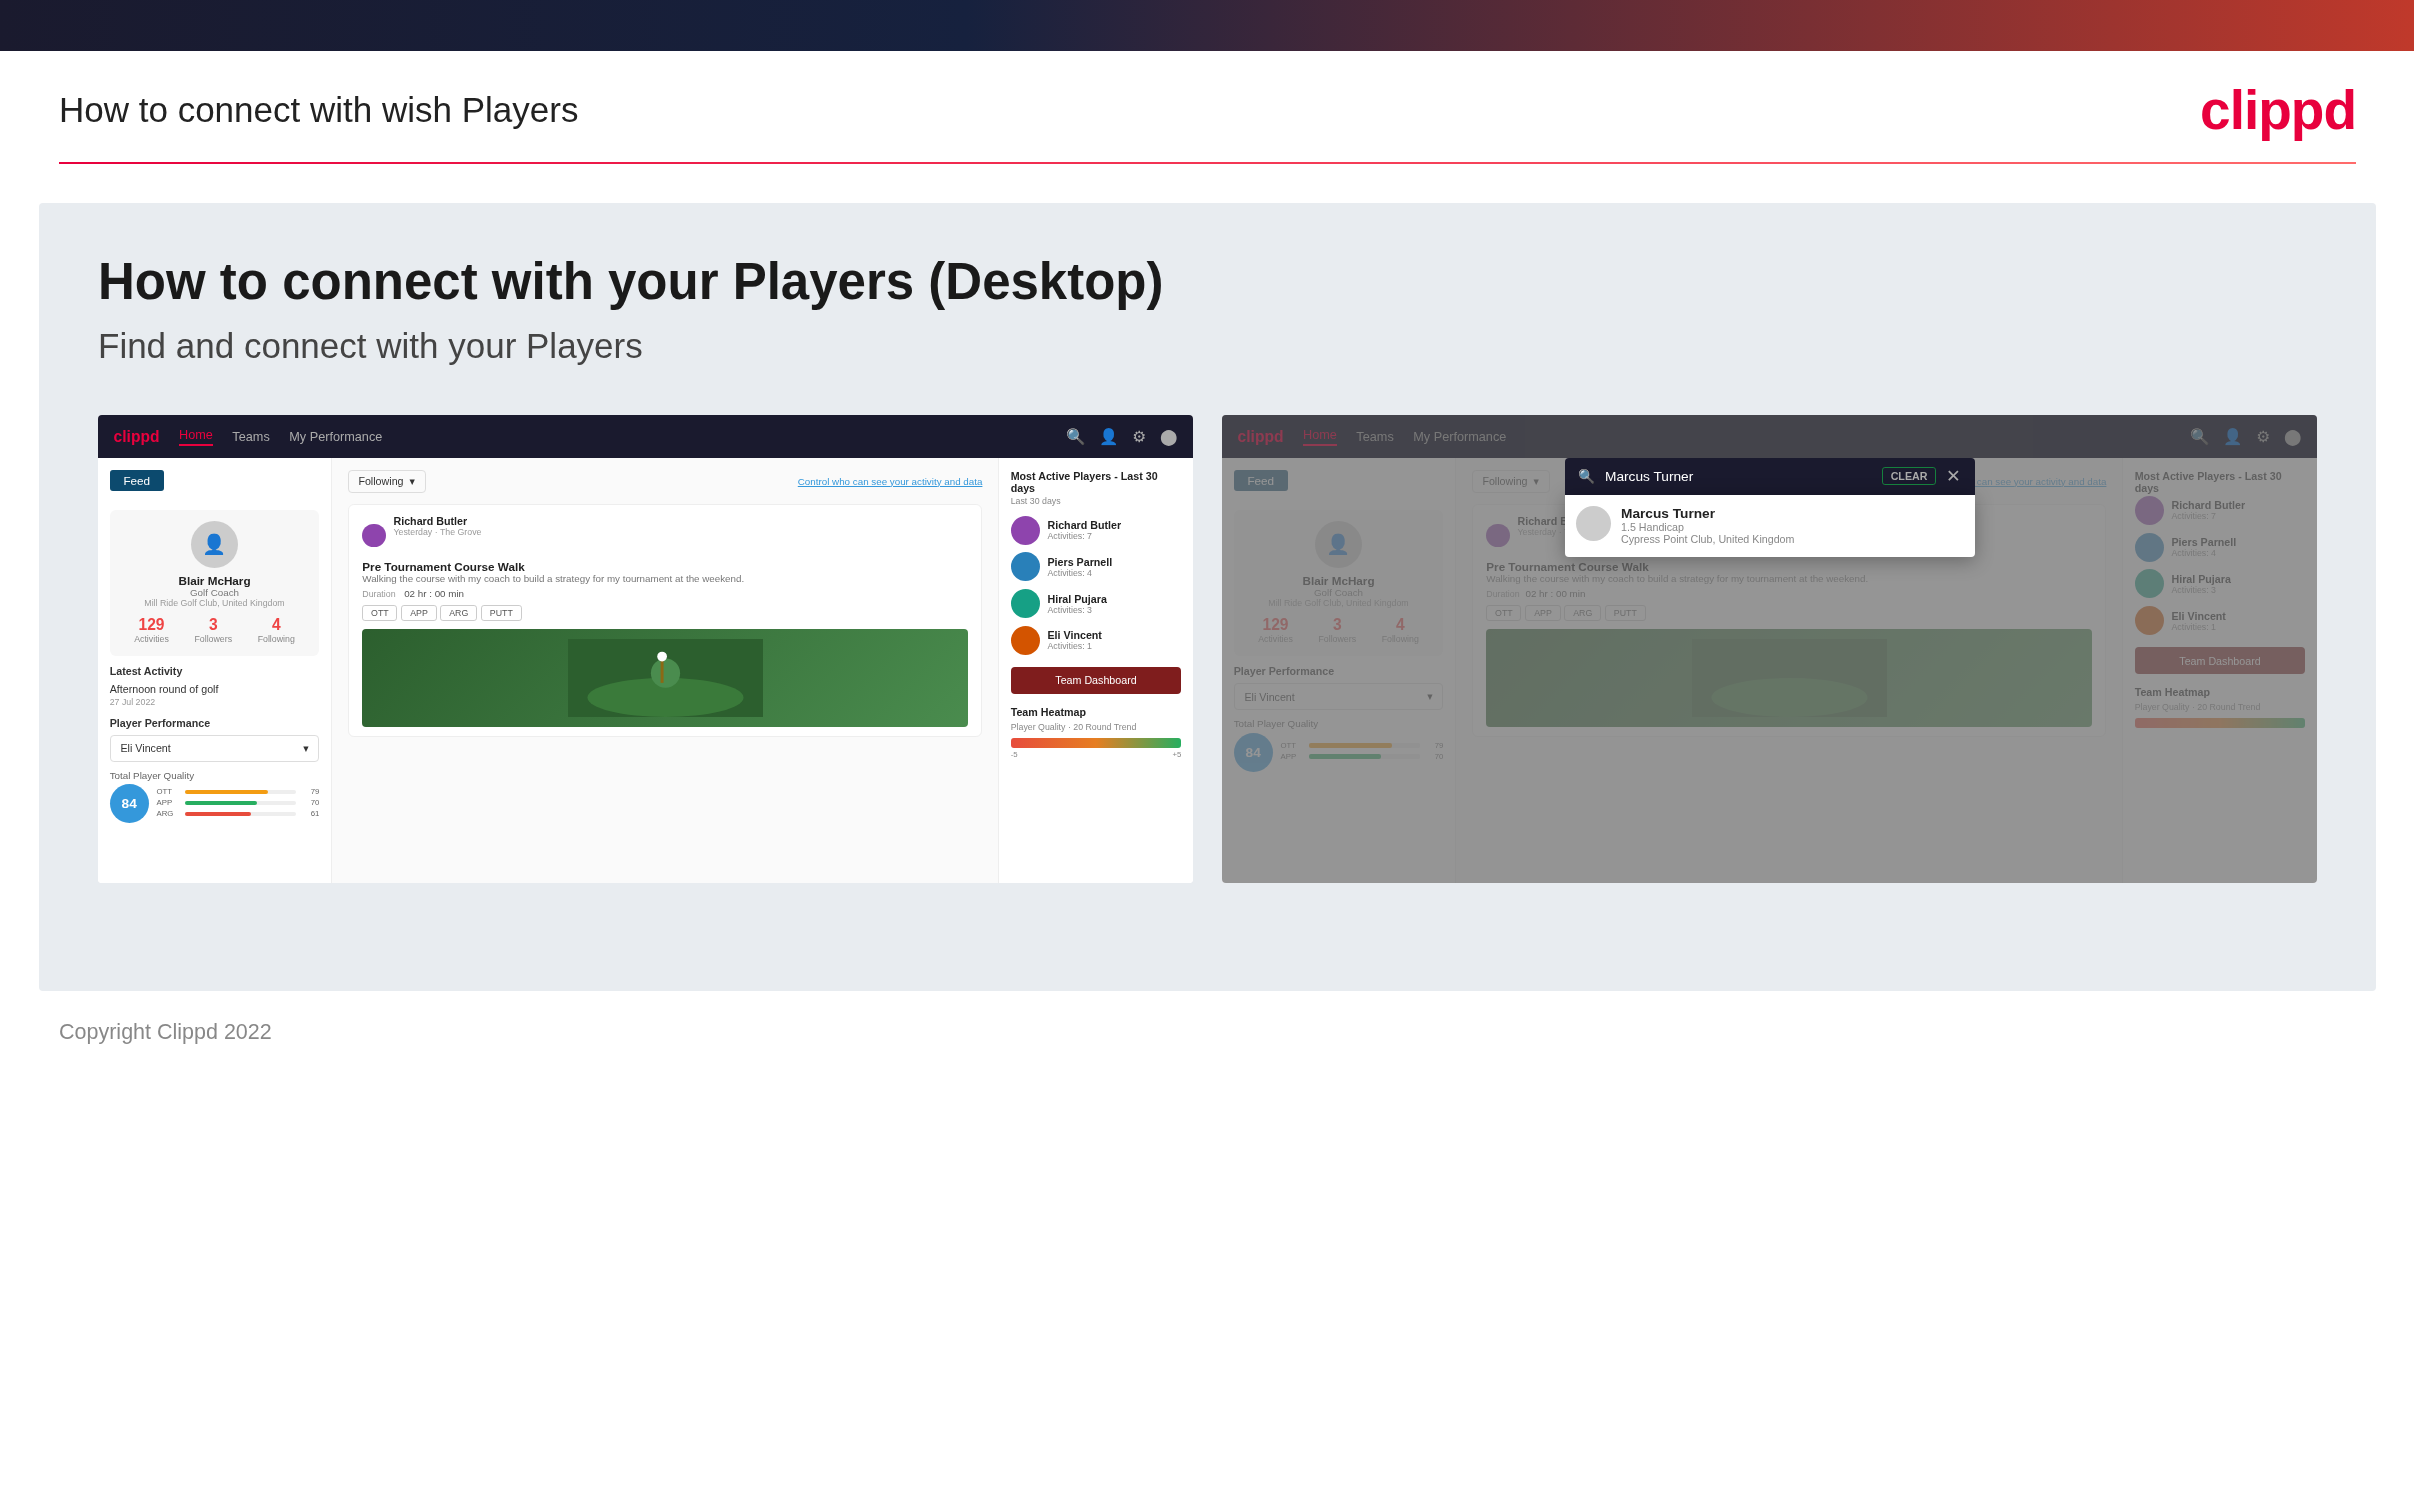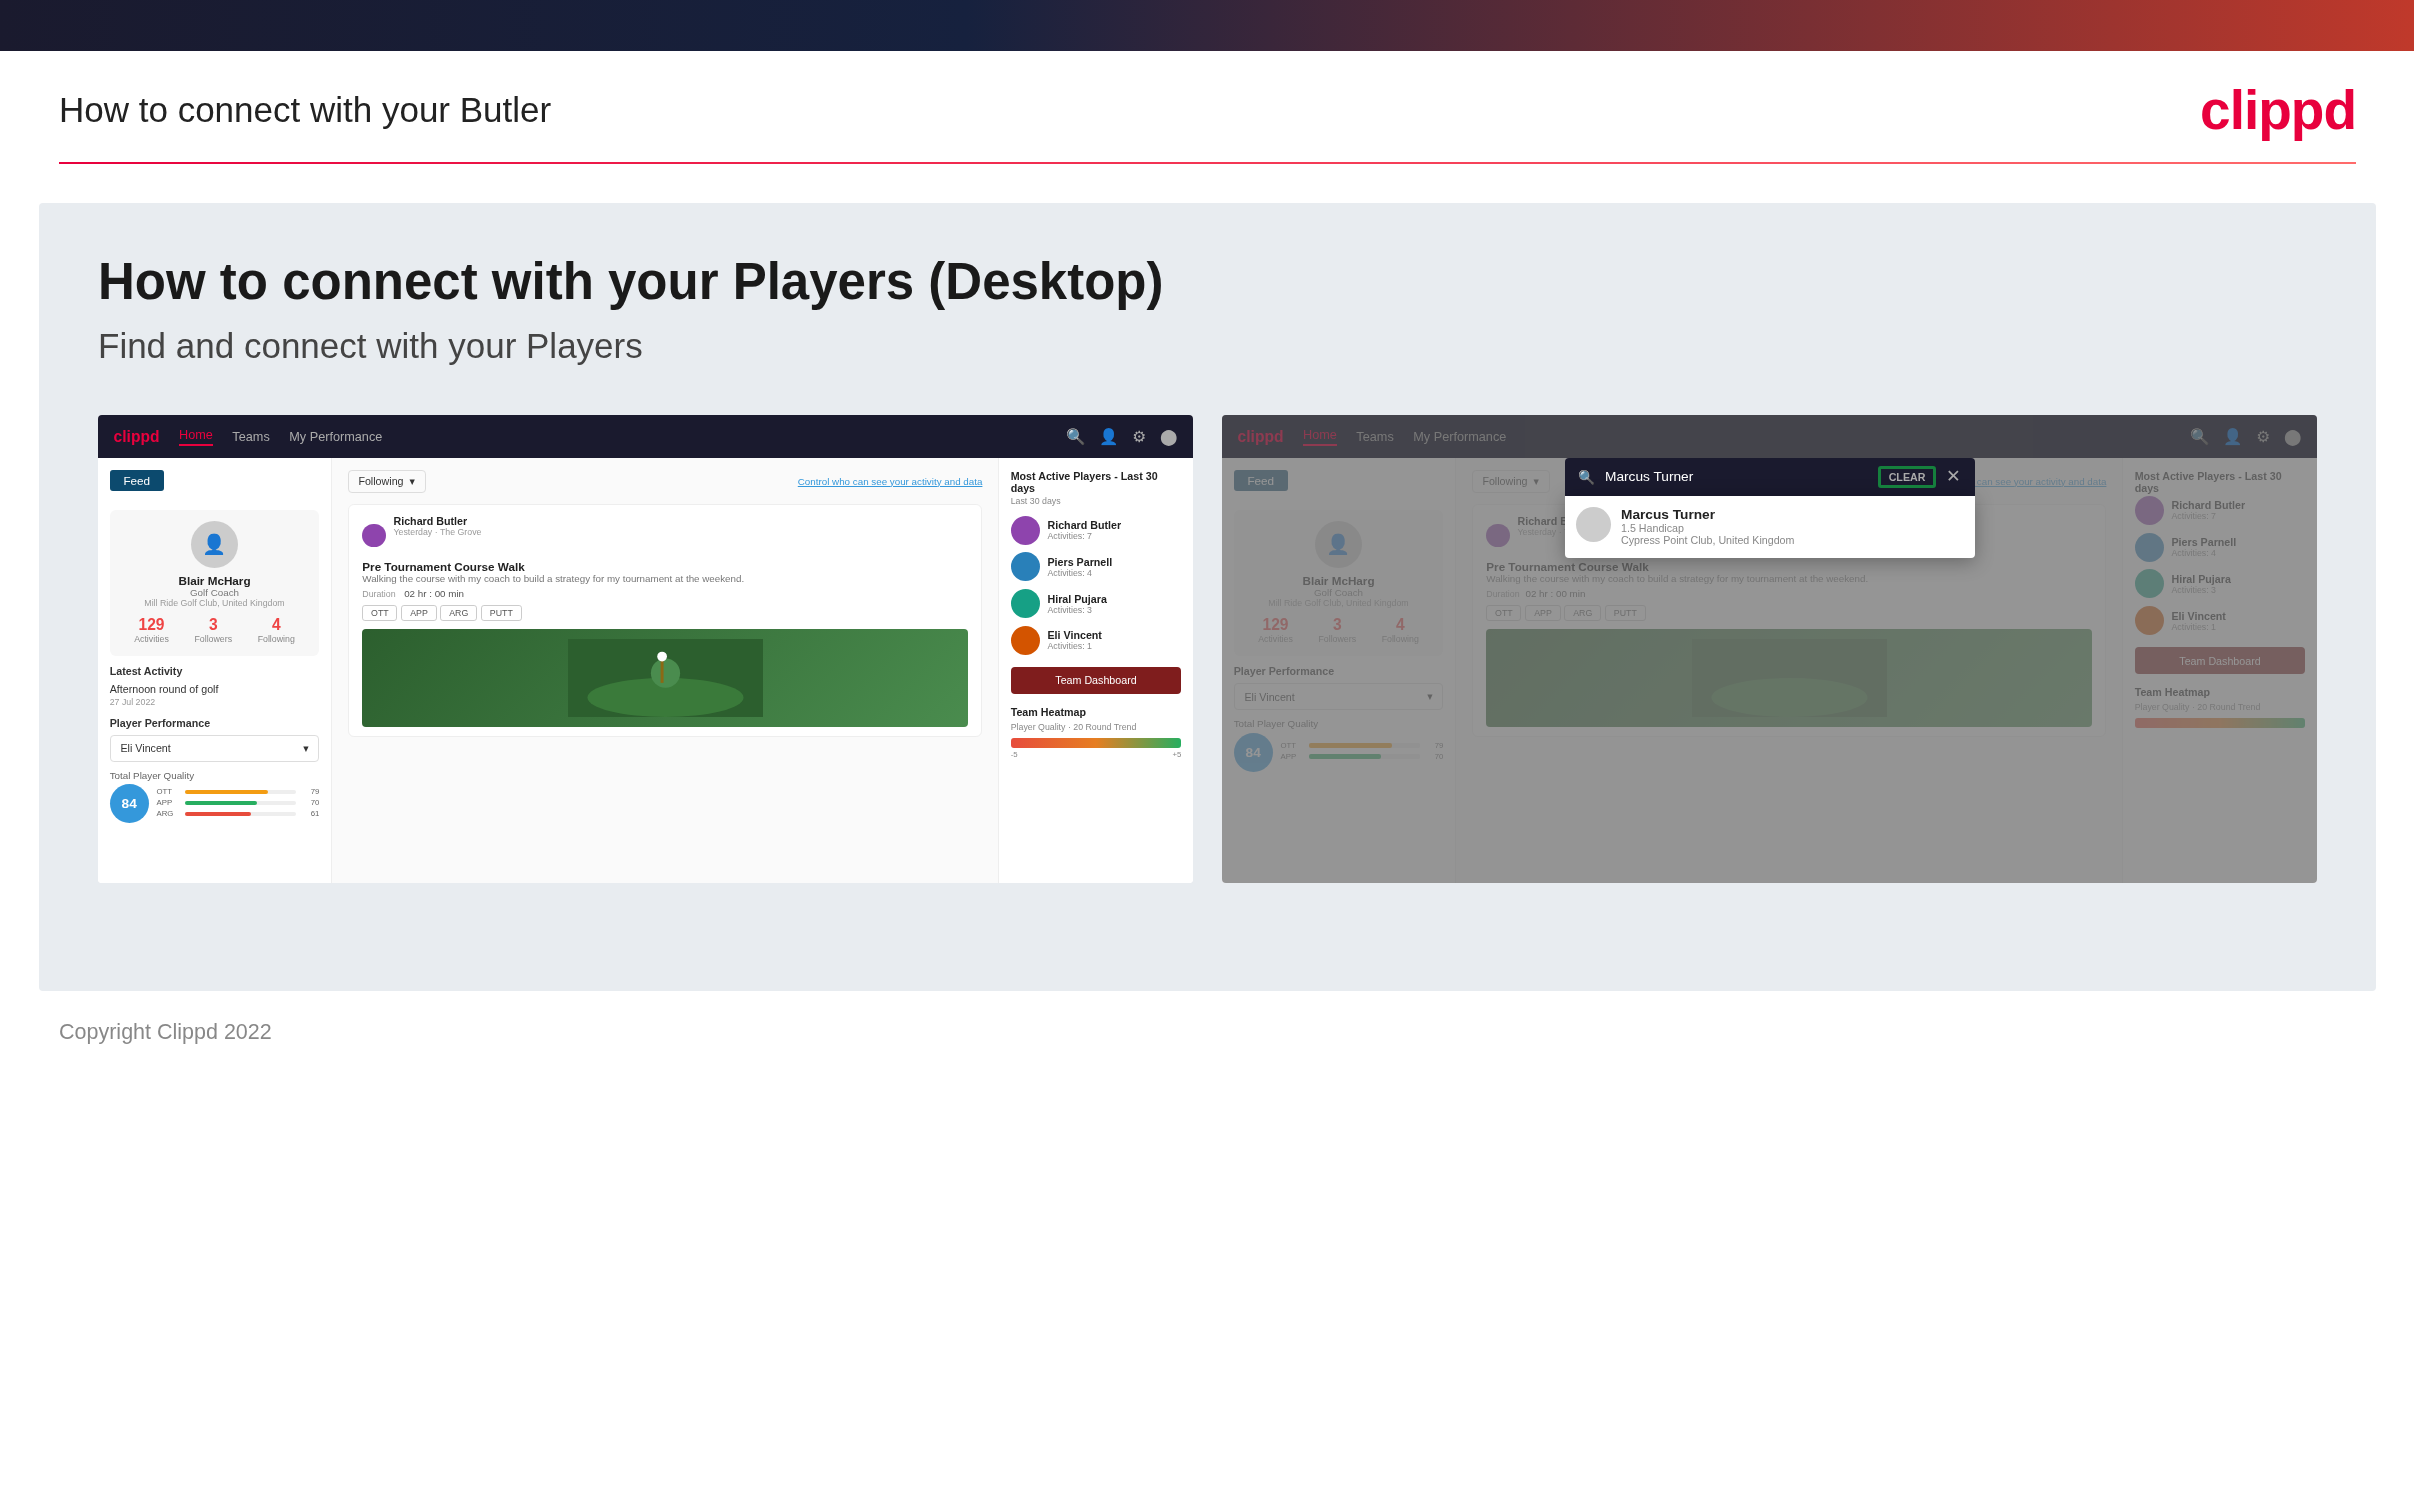--- a/index.html
+++ b/index.html
@@ -485,21 +485,21 @@
     }
     .search-input-mock {
       flex: 1;
       color: #fff;
       font-size: 13.7px;
     }
     .clear-btn {
       color: #aaa;
       font-size: 10.7px;
       font-weight: 600;
-      border: 3px solid #15803d;
+      border: 1px solid #15803d;
       padding: 2px 7.8px;
       border-radius: 2.9px;
     }
     .close-btn {
       color: #aaa;
       font-size: 17.6px;
     }
 
     .search-result-dropdown {
       background: #fff;
@@ -548,21 +548,21 @@
 
     
     ::-webkit-scrollbar { display: none; }
   </style>
 </head>
 <body>
 
 <div class="top-bar"></div>
 
 <div class="header">
-  <span class="header-title">How to connect with your Butler</span>
+  <span class="header-title">How to connect with wish Players</span>
   <span class="logo-text">clippd</span>
 </div>
 
 <div class="header-divider"></div>
 
 <div class="main-content">
 
   <div class="main-title">How to connect with your Players (Desktop)</div>
   <div class="main-subtitle">Find and connect with your Players</div>
 

